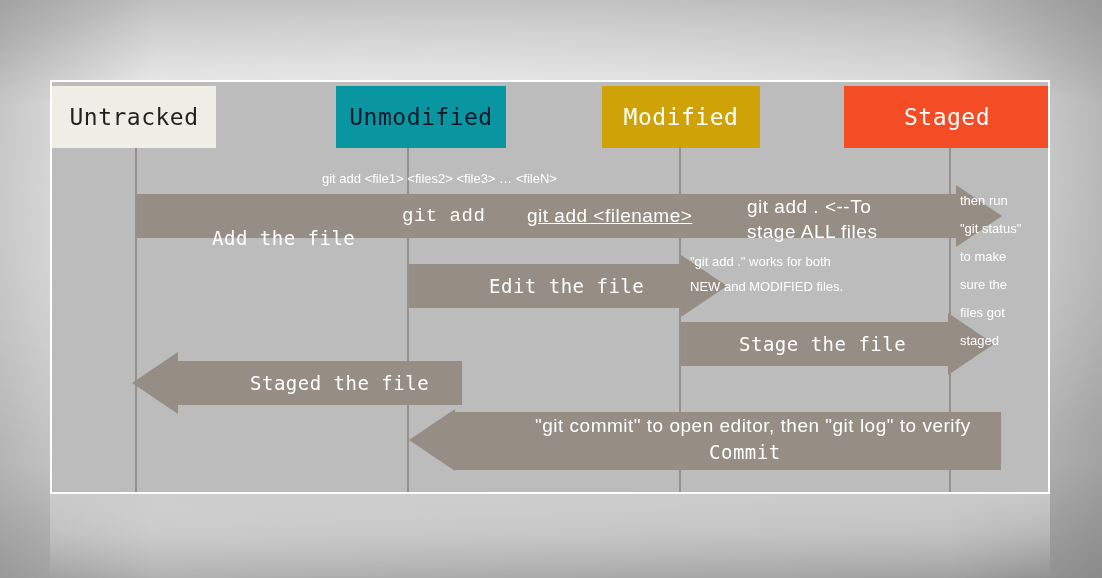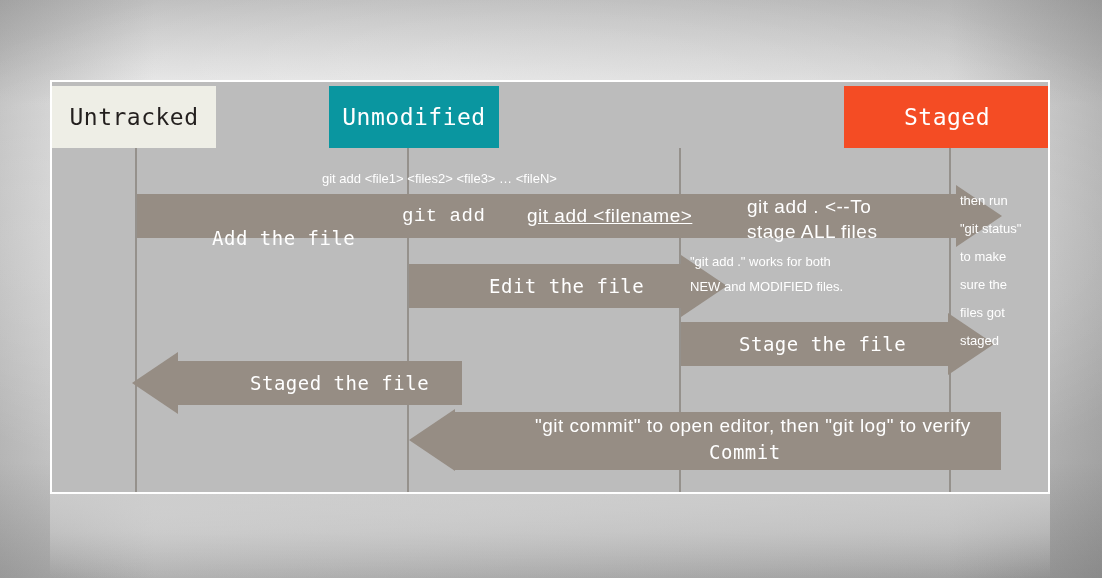--- a/index.html
+++ b/index.html
@@ -132,24 +132,27 @@
 <body>
 
 <div id="slide">
 
   <div id="panel">
 
     <div class="chip" style="left:0px; width:164px; background:#eeeee6; color:#231f1e;">
       <span>Untracked</span>
     </div>
 
-    <div class="chip" style="left:277px; width:170px; background:#0a96a0; color:#ffffff;">
+    <div class="chip" style="left:284px; width:170px; background:#0a96a0; color:#0f172a;">
       <span>Unmodified</span>
     </div>
 
+    <div class="chip" style="left:550px; width:158px; background:#cfa207; color:#ffffff;">
+      <span>Modified</span>
+    </div>
 
     <div class="chip" style="left:792px; width:206px; background:#f44c24; color:#ffffff;">
       <span>Staged</span>
     </div>
 
     <div class="divider" style="left:83px;"></div>
     <div class="divider" style="left:355px;"></div>
     <div class="divider" style="left:627px;"></div>
     <div class="divider" style="left:897px;"></div>
 

